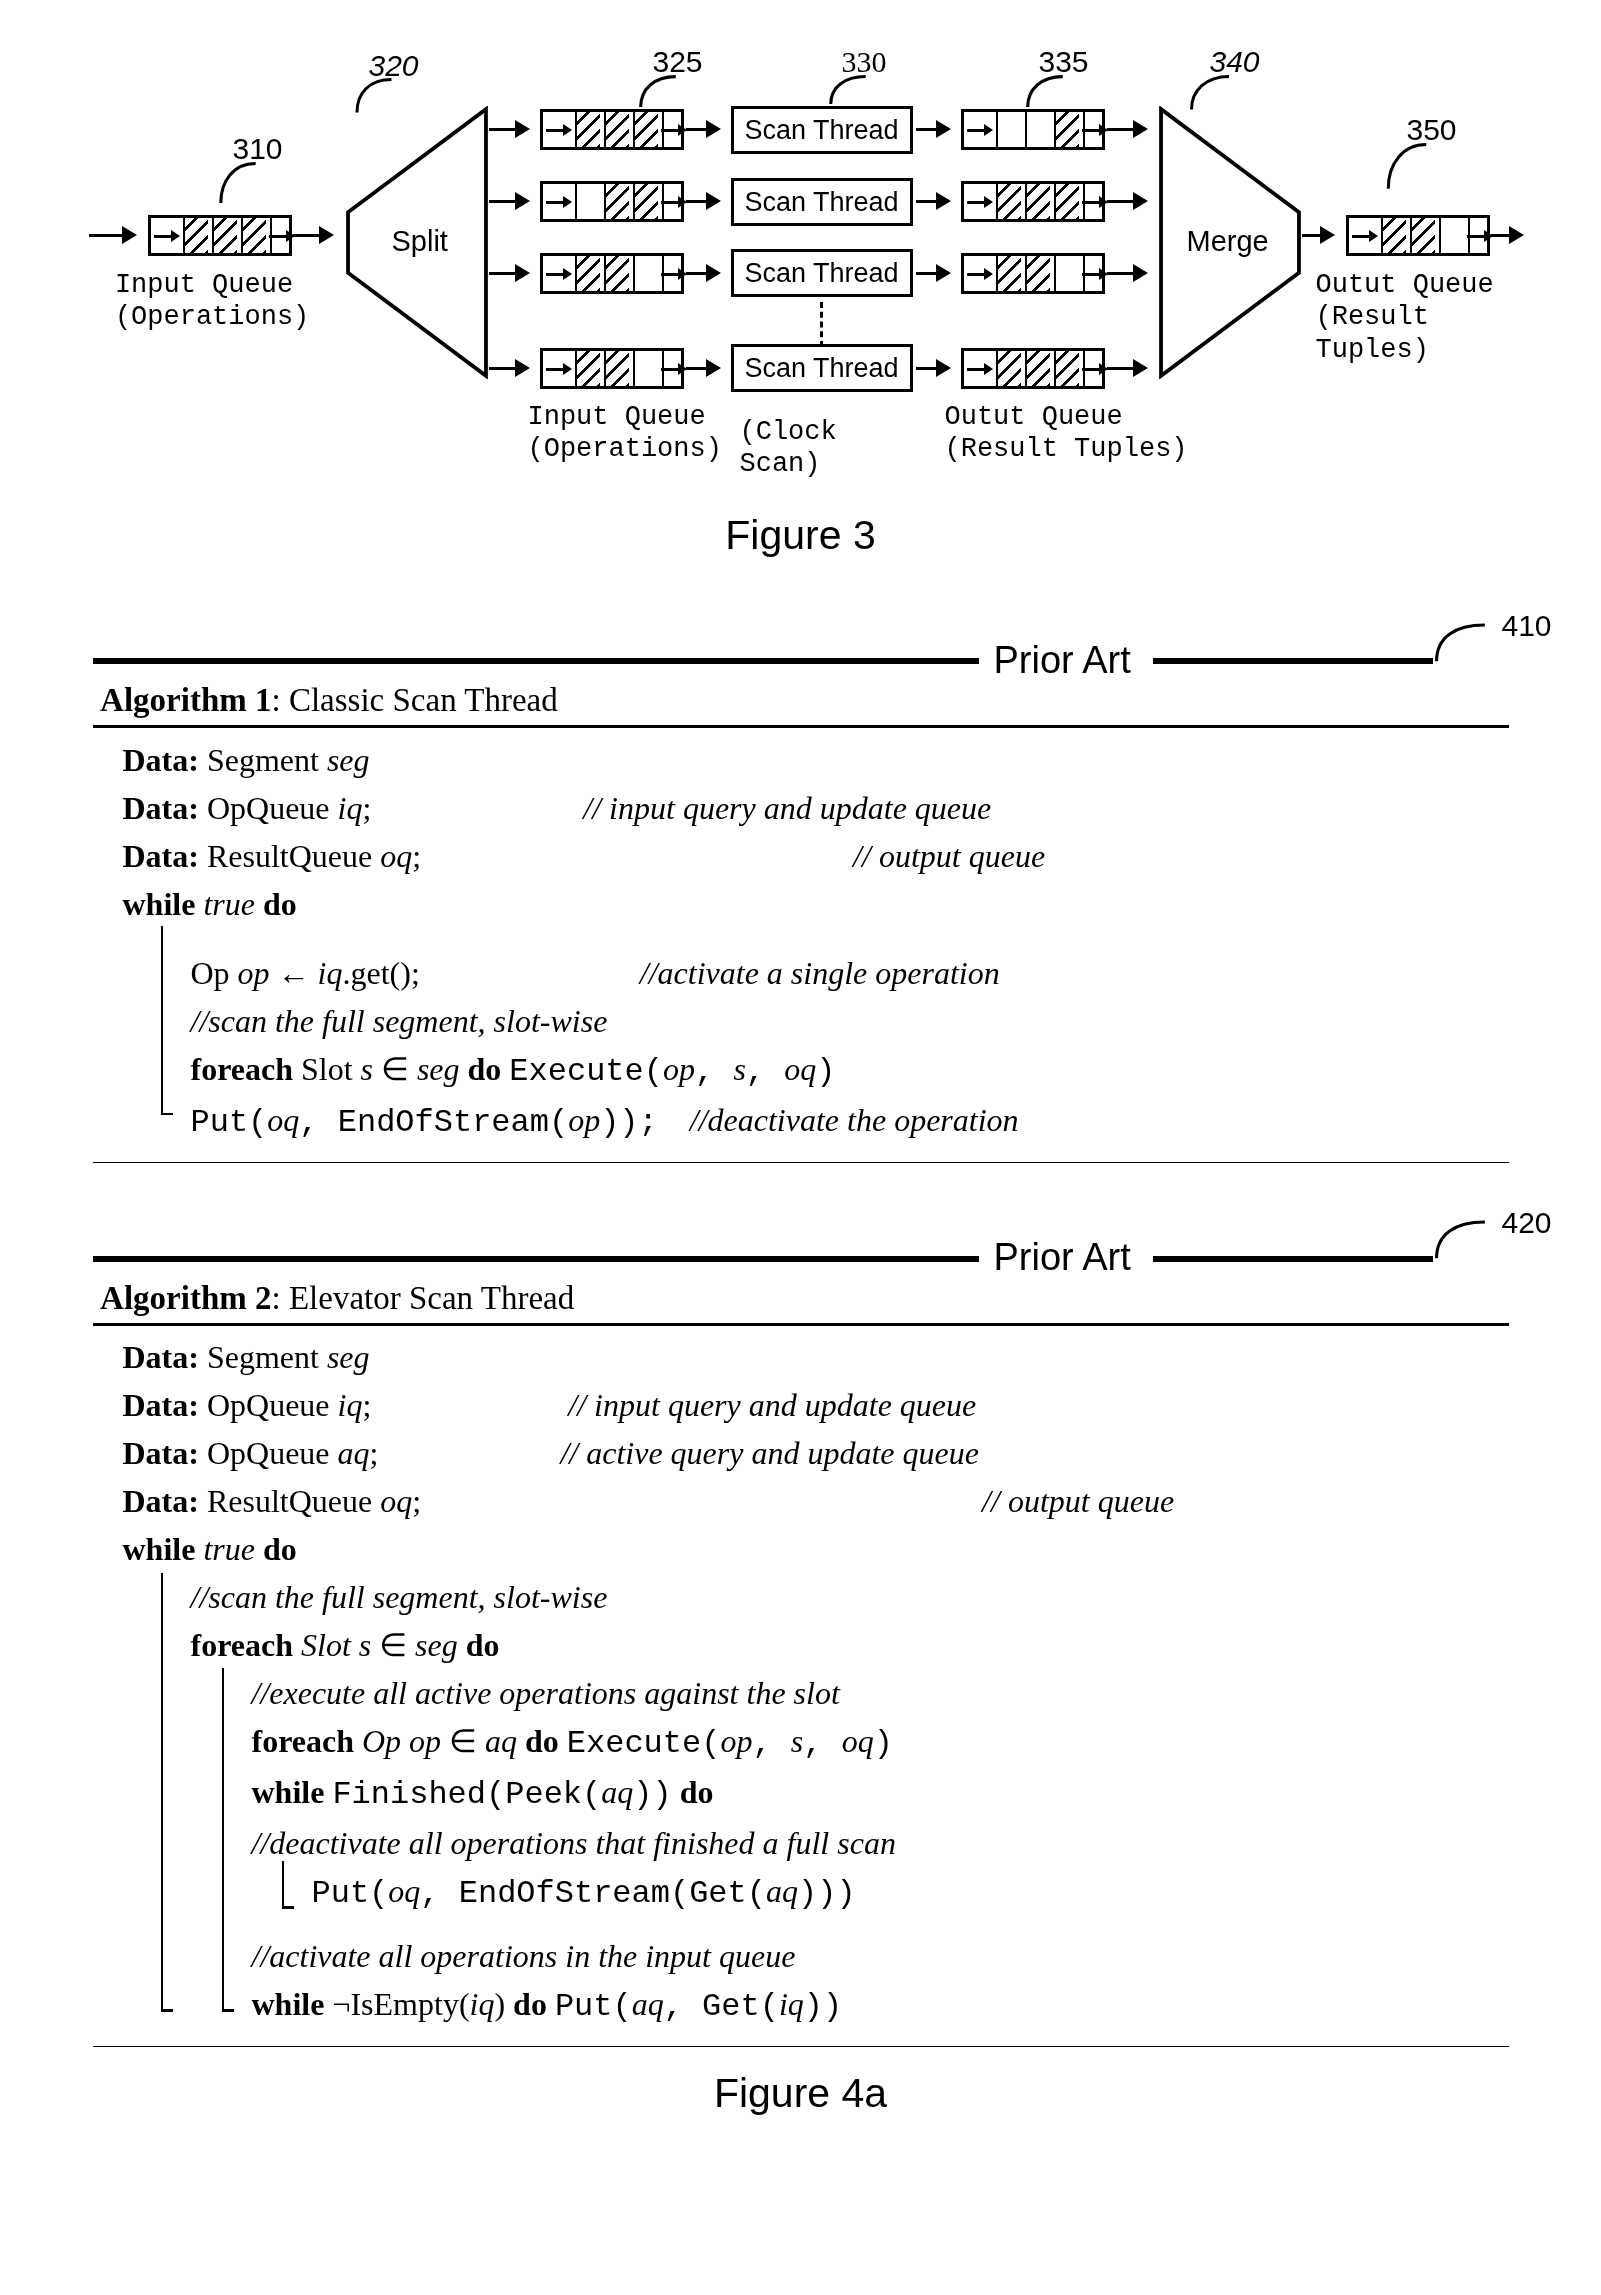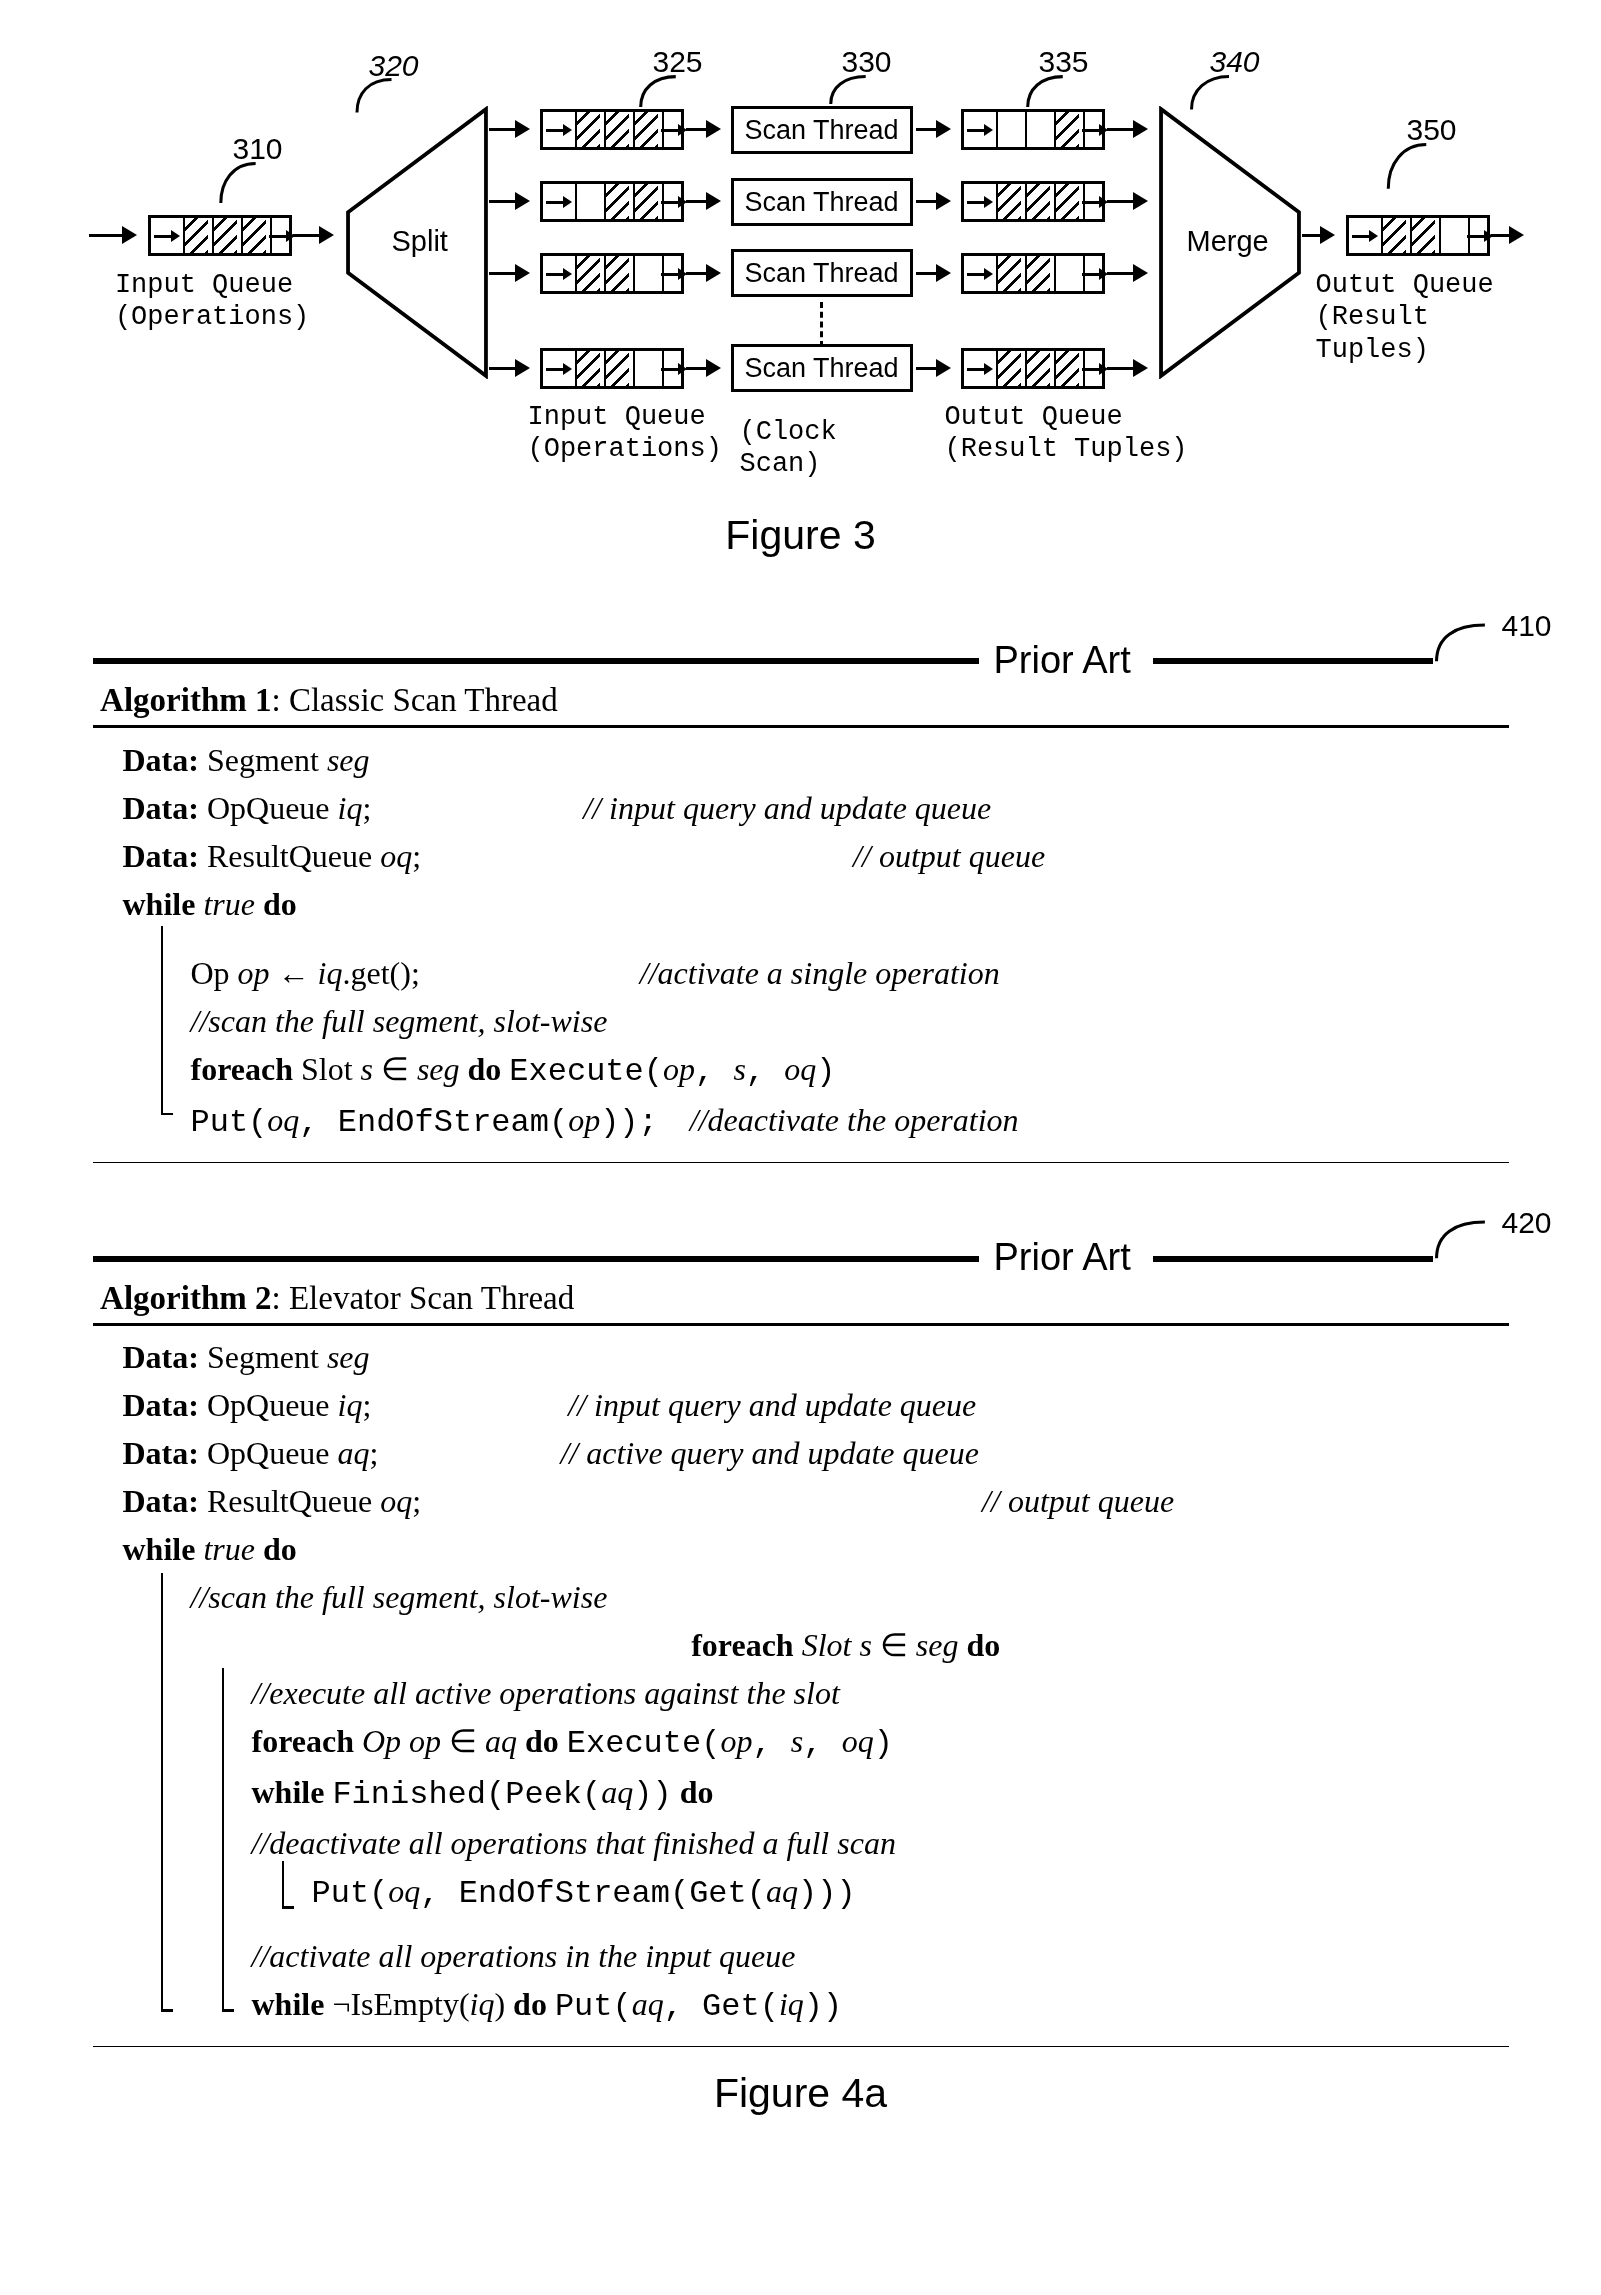--- a/index.html
+++ b/index.html
@@ -166,21 +166,21 @@
     <div class="reflabel" style="left:265px; top:3.8px;font-style:italic;">320</div>
     <svg style="position:absolute; left:242px; top:30px;" width="61" height="45" viewBox="0 0 80 60">
         <path d="M60 6 C30 6 14 24 14 50" fill="none" stroke="#000" stroke-width="4"></path>
       </svg>
 
     <div class="reflabel" style="left:549px; top:0px;">325</div>
     <svg style="position:absolute; left:526px; top:26.5px;" width="61" height="42" viewBox="0 0 80 55">
         <path d="M60 6 C32 6 14 22 14 46" fill="none" stroke="#000" stroke-width="4"></path>
       </svg>
 
-    <div class="reflabel" style="left:738px; top:0px;">330</div>
+    <div class="reflabel" style="left:738px; top:0px;font-family:Liberation Serif, serif;">330</div>
     <svg style="position:absolute; left:716px; top:26.5px;" width="61" height="38" viewBox="0 0 80 50">
         <path d="M60 6 C32 6 14 20 14 42" fill="none" stroke="#000" stroke-width="4"></path>
       </svg>
 
     <div class="reflabel" style="left:935px; top:0px;">335</div>
     <svg style="position:absolute; left:913px; top:26.5px;" width="61" height="42" viewBox="0 0 80 55">
         <path d="M60 6 C32 6 14 22 14 46" fill="none" stroke="#000" stroke-width="4"></path>
       </svg>
 
     <div class="reflabel" style="left:1106px; top:0px;font-style:italic;">340</div>
@@ -423,21 +423,21 @@
       <div><b>Data:</b><span> Segment </span><i>seg</i></div>
       <div><b>Data:</b><span> OpQueue </span><i>iq</i><span>;</span>
         <span style="display:inline-block; width:189px;"></span><i>// input query and update queue</i></div>
       <div><b>Data:</b><span> OpQueue </span><i>aq</i><span>;</span>
         <span style="display:inline-block; width:174px;"></span><i>// active query and update queue</i></div>
       <div><b>Data:</b><span> ResultQueue </span><i>oq</i><span>;</span>
         <span style="display:inline-block; width:553px;"></span><i>// output queue</i></div>
       <div><b>while </b><i>true</i><b> do</b></div>
 
       <div style="padding-left:68px;"><i>//scan the full segment, slot-wise</i></div>
-      <div style="padding-left:68px;text-align:center;"><b>foreach </b><i>Slot s</i><span> ∈ </span><i>seg</i><b> do</b></div>
+      <div style="padding-left:68px;"><b>foreach </b><i>Slot s</i><span> ∈ </span><i>seg</i><b> do</b></div>
 
       <div style="padding-left:129px;"><i>//execute all active operations against the slot</i></div>
       <div style="padding-left:129px;">
         <b>foreach </b><i>Op op</i><span> ∈ </span><i>aq</i><b> do  </b>
         <span class="tt">Execute(</span><i>op</i><span class="tt">, </span><i>s</i><span class="tt">, </span><i>oq</i><span class="tt">)</span>
       </div>
       <div style="padding-left:129px;">
         <b>while </b><span class="tt">Finished(Peek(</span><i>aq</i><span class="tt">))</span><b> do</b>
       </div>
       <div style="padding-left:129px;"><i>//deactivate all operations that finished a full scan</i></div>

